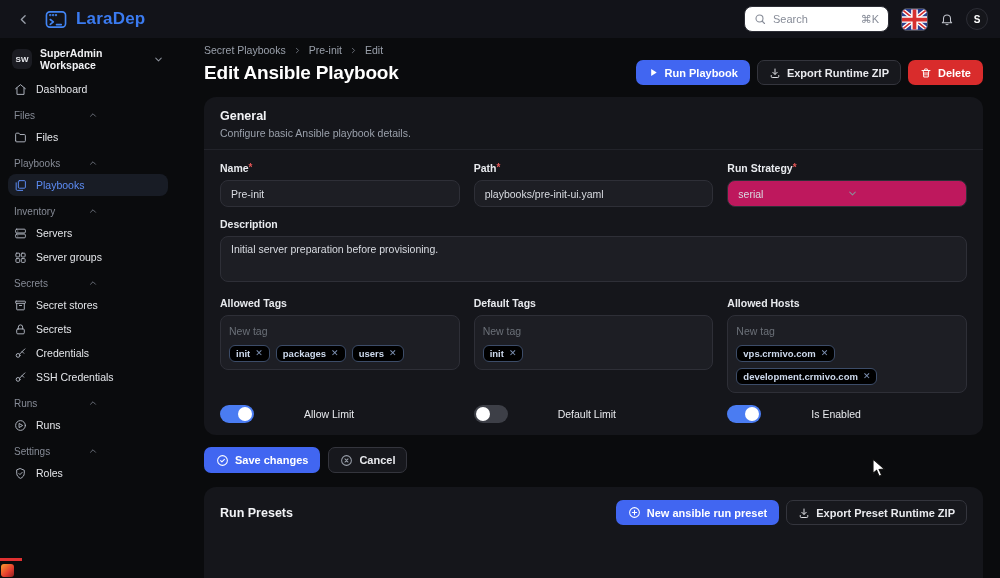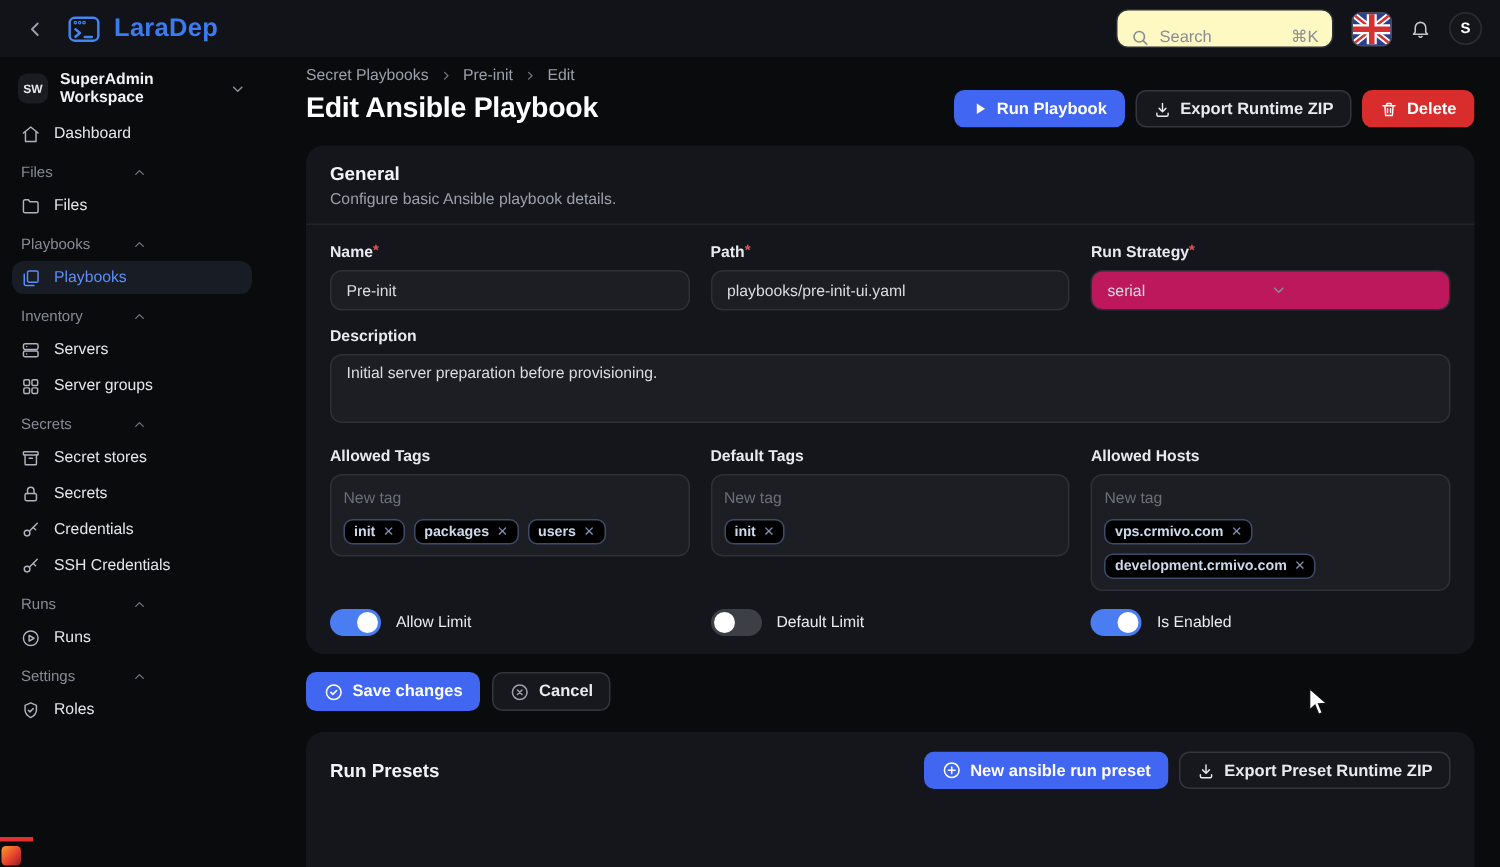--- a/index.html
+++ b/index.html
@@ -9,22 +9,22 @@
 
   
   .topbar { position:absolute; top:0; left:0; width:1000px; height:38px;
     background:#121319; display:flex; align-items:center; padding:0 12px; }
   .back-btn { width:22px; height:22px; display:flex; align-items:center; justify-content:center;
     color:#9aa0ab; cursor:pointer; }
   .logo-wrap { display:flex; align-items:center; gap:8px; margin-left:10px; }
   .logo-icon { color:#4285f4; display:flex; }
   .brand { color:#3b7bf0; font-size:17px; font-weight:700; letter-spacing:.2px; }
   .topbar-right { margin-left:auto; display:flex; align-items:center; gap:12px; }
-  .search-pill { width:145px; height:26px; background:#fef9c3; border:1px solid #2c2d35;
-    border-radius:8px; display:flex; align-items:flex-end; padding:0 9px; gap:7px; }
+  .search-pill { width:145px; height:26px; background:#ffffff; border:1px solid #2c2d35;
+    border-radius:8px; display:flex; align-items:center; padding:0 9px; gap:7px; }
   .search-pill .ph { color:#878c98; font-size:11px; flex:1; }
   .search-pill .kbd { color:#878c98; font-size:11px; }
   .flag { width:27px; height:23px; border:1px solid #4a4c56; border-radius:6px; overflow:hidden;
     display:flex; align-items:center; justify-content:center; background:#2b3f8f; }
   .bell { color:#c2c5cd; display:flex; }
   .avatar { width:22px; height:22px; border-radius:50%; background:#15161b; border:1px solid #2c2d35;
     color:#fff; font-size:10px; font-weight:700; display:flex; align-items:center; justify-content:center; }
 
   
   .sidebar { position:absolute; top:38px; left:0; width:176px; bottom:0; padding:10px 8px 0 8px; }
@@ -90,21 +90,21 @@
     border-radius:6px; padding:2px 6px; font-size:9.5px; font-weight:600; color:#cdd9ec; }
   .chip .x { color:#7f93b5; font-size:9px; cursor:pointer; line-height:1; }
   .help { margin-top:6px; font-size:10.3px; line-height:1.38; color:#9aa0ab; }
   .toggles { display:grid; grid-template-columns:repeat(3,1fr); column-gap:14px; margin-top:12px; }
   .toggle-row { display:flex; align-items:center; gap:10px; }
   .tog { width:34px; height:18px; border-radius:9px; position:relative; cursor:pointer; flex:none; }
   .tog.on { background:#4a7cf2; }
   .tog.off { background:#3d3f47; }
   .tog .knob { position:absolute; top:2px; width:14px; height:14px; border-radius:50%; background:#fff; }
   .tog.on .knob { right:2px; } .tog.off .knob { left:2px; }
-  .tog-label { font-size:10.5px; font-weight:500; color:#e8eaee; }
+  .tog-label { font-size:10.5px; font-weight:500; color:#e8eaee;margin-left:40px; }
 
   .form-actions { display:flex; gap:8px; margin-top:12px; }
   .form-actions .btn { height:26px; }
 
   
   .card-presets { margin-top:14px; height:200px; overflow:hidden; }
   .presets-head { display:flex; align-items:center; justify-content:space-between; padding:13px 16px 0 16px; }
 
   
   .cursor { position:absolute; left:872px; top:458px; z-index:50; pointer-events:none; }

